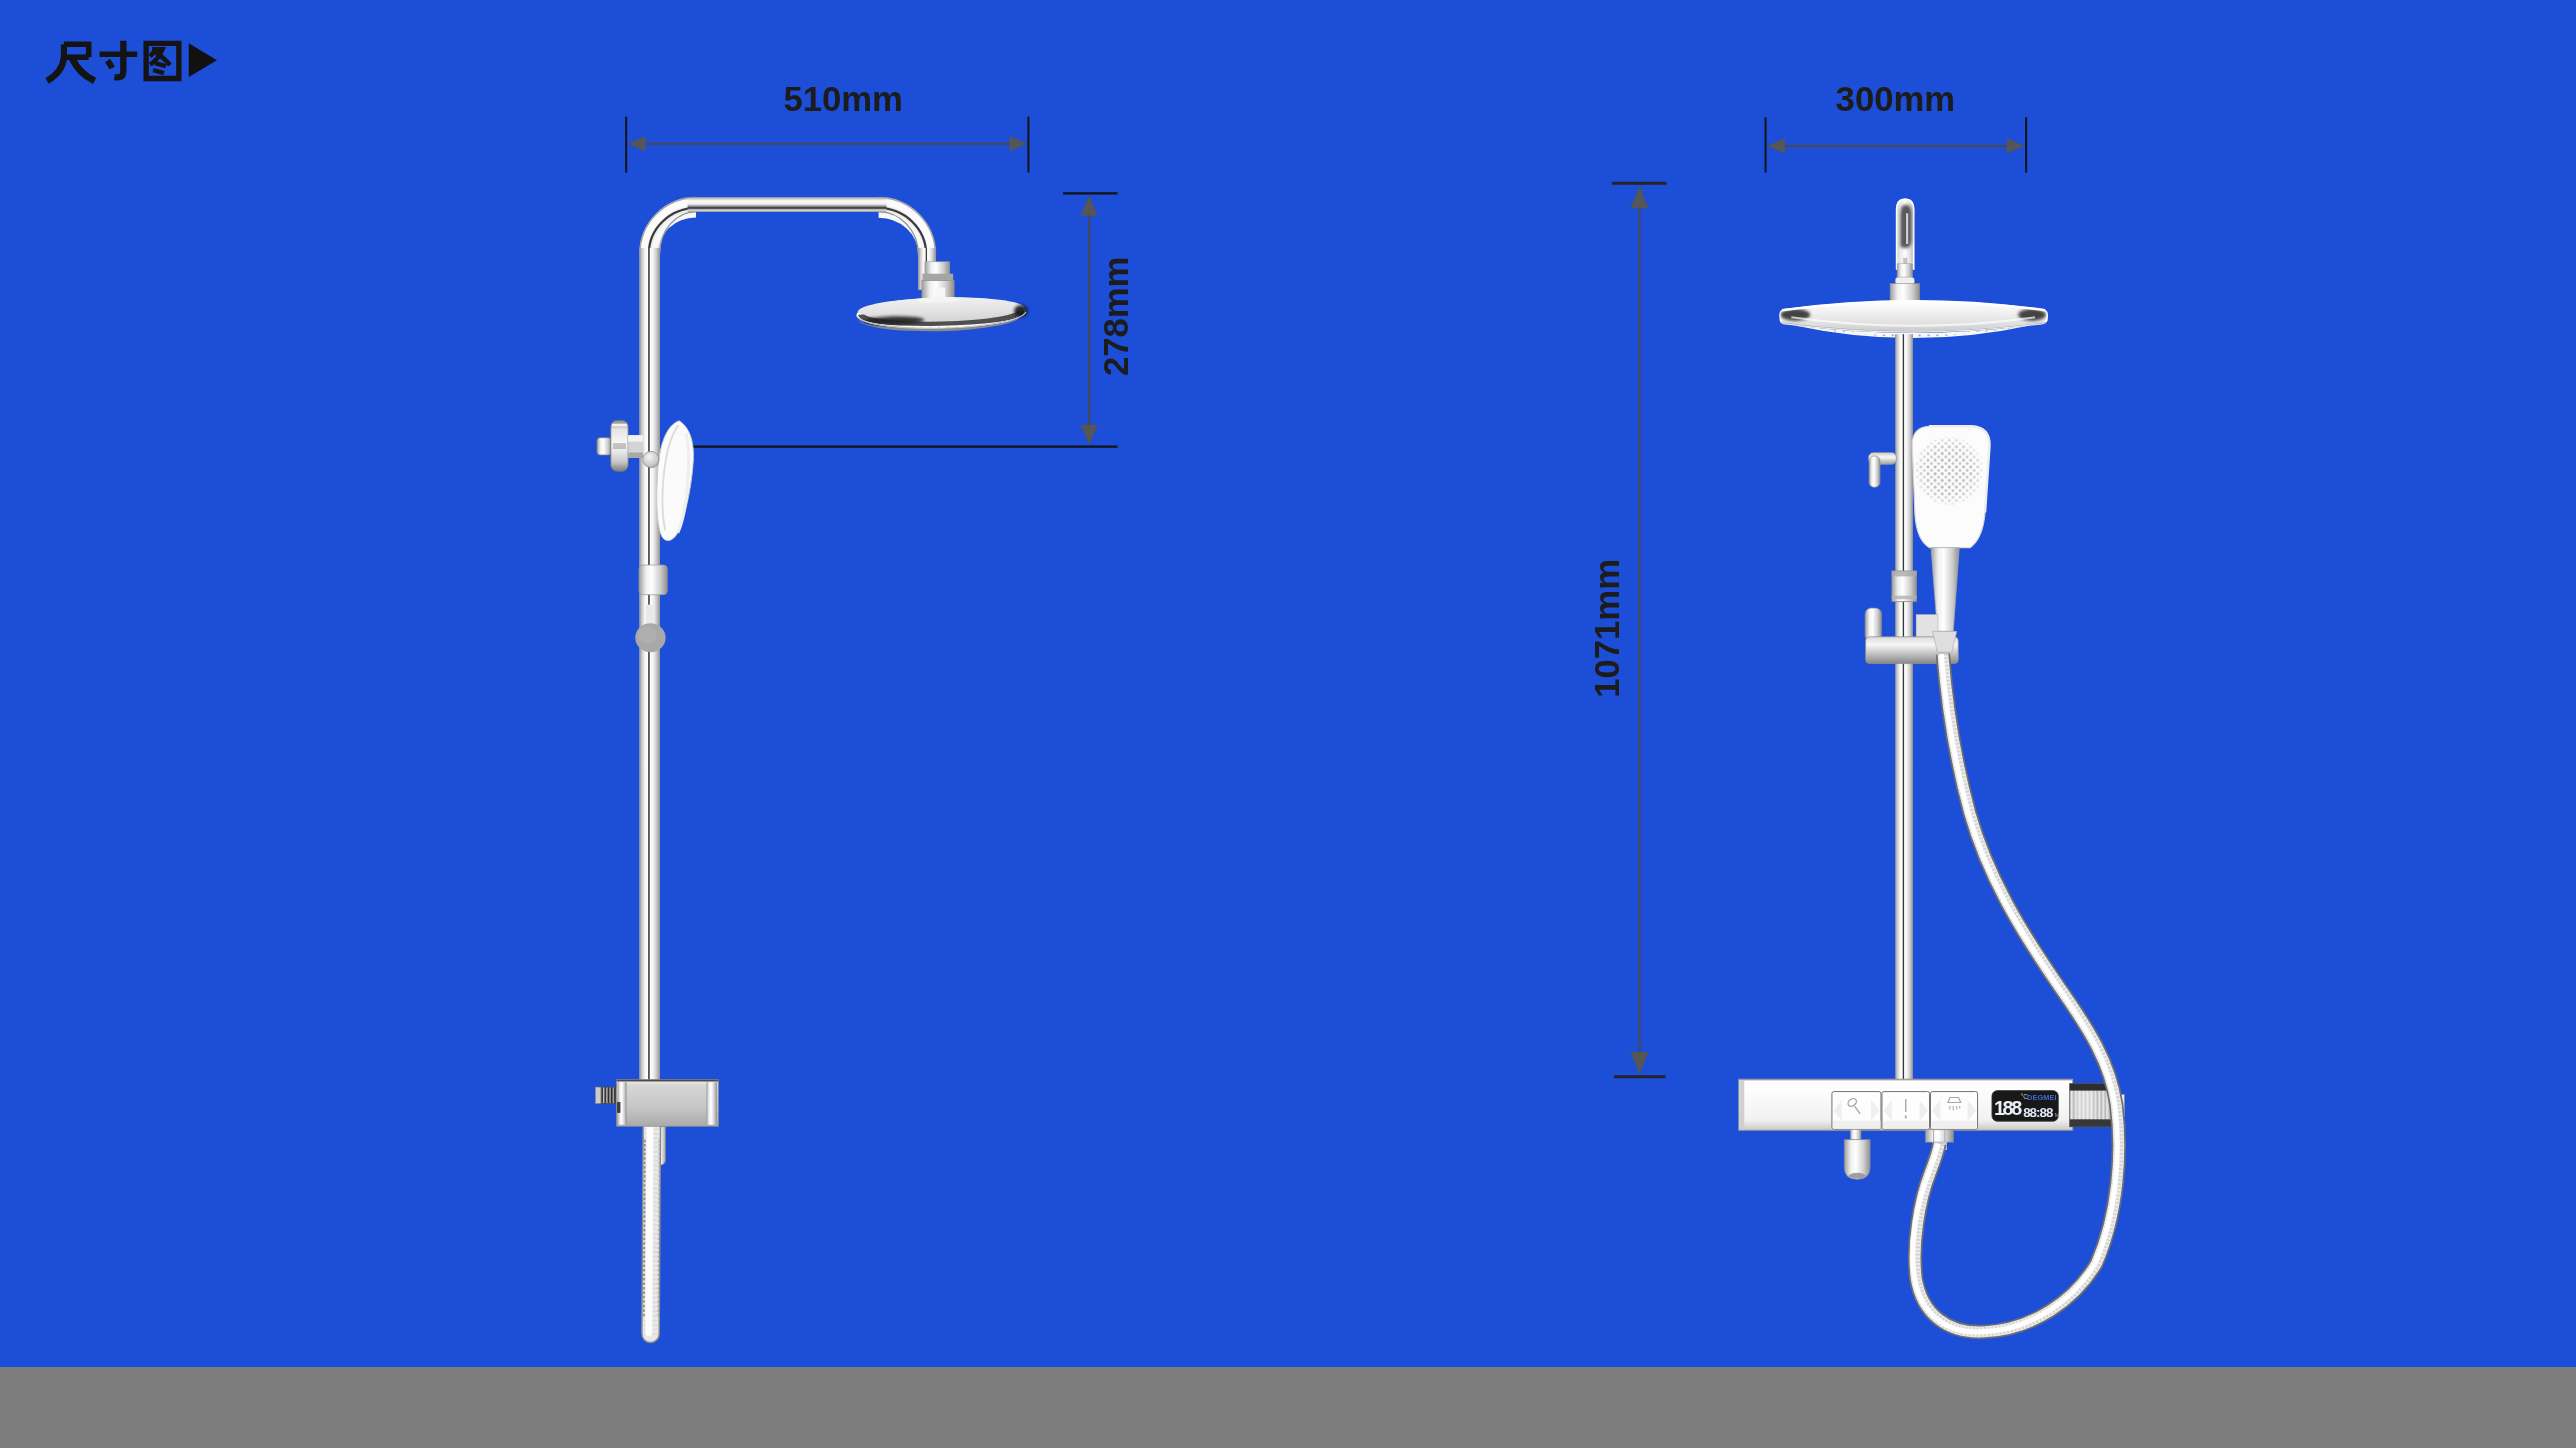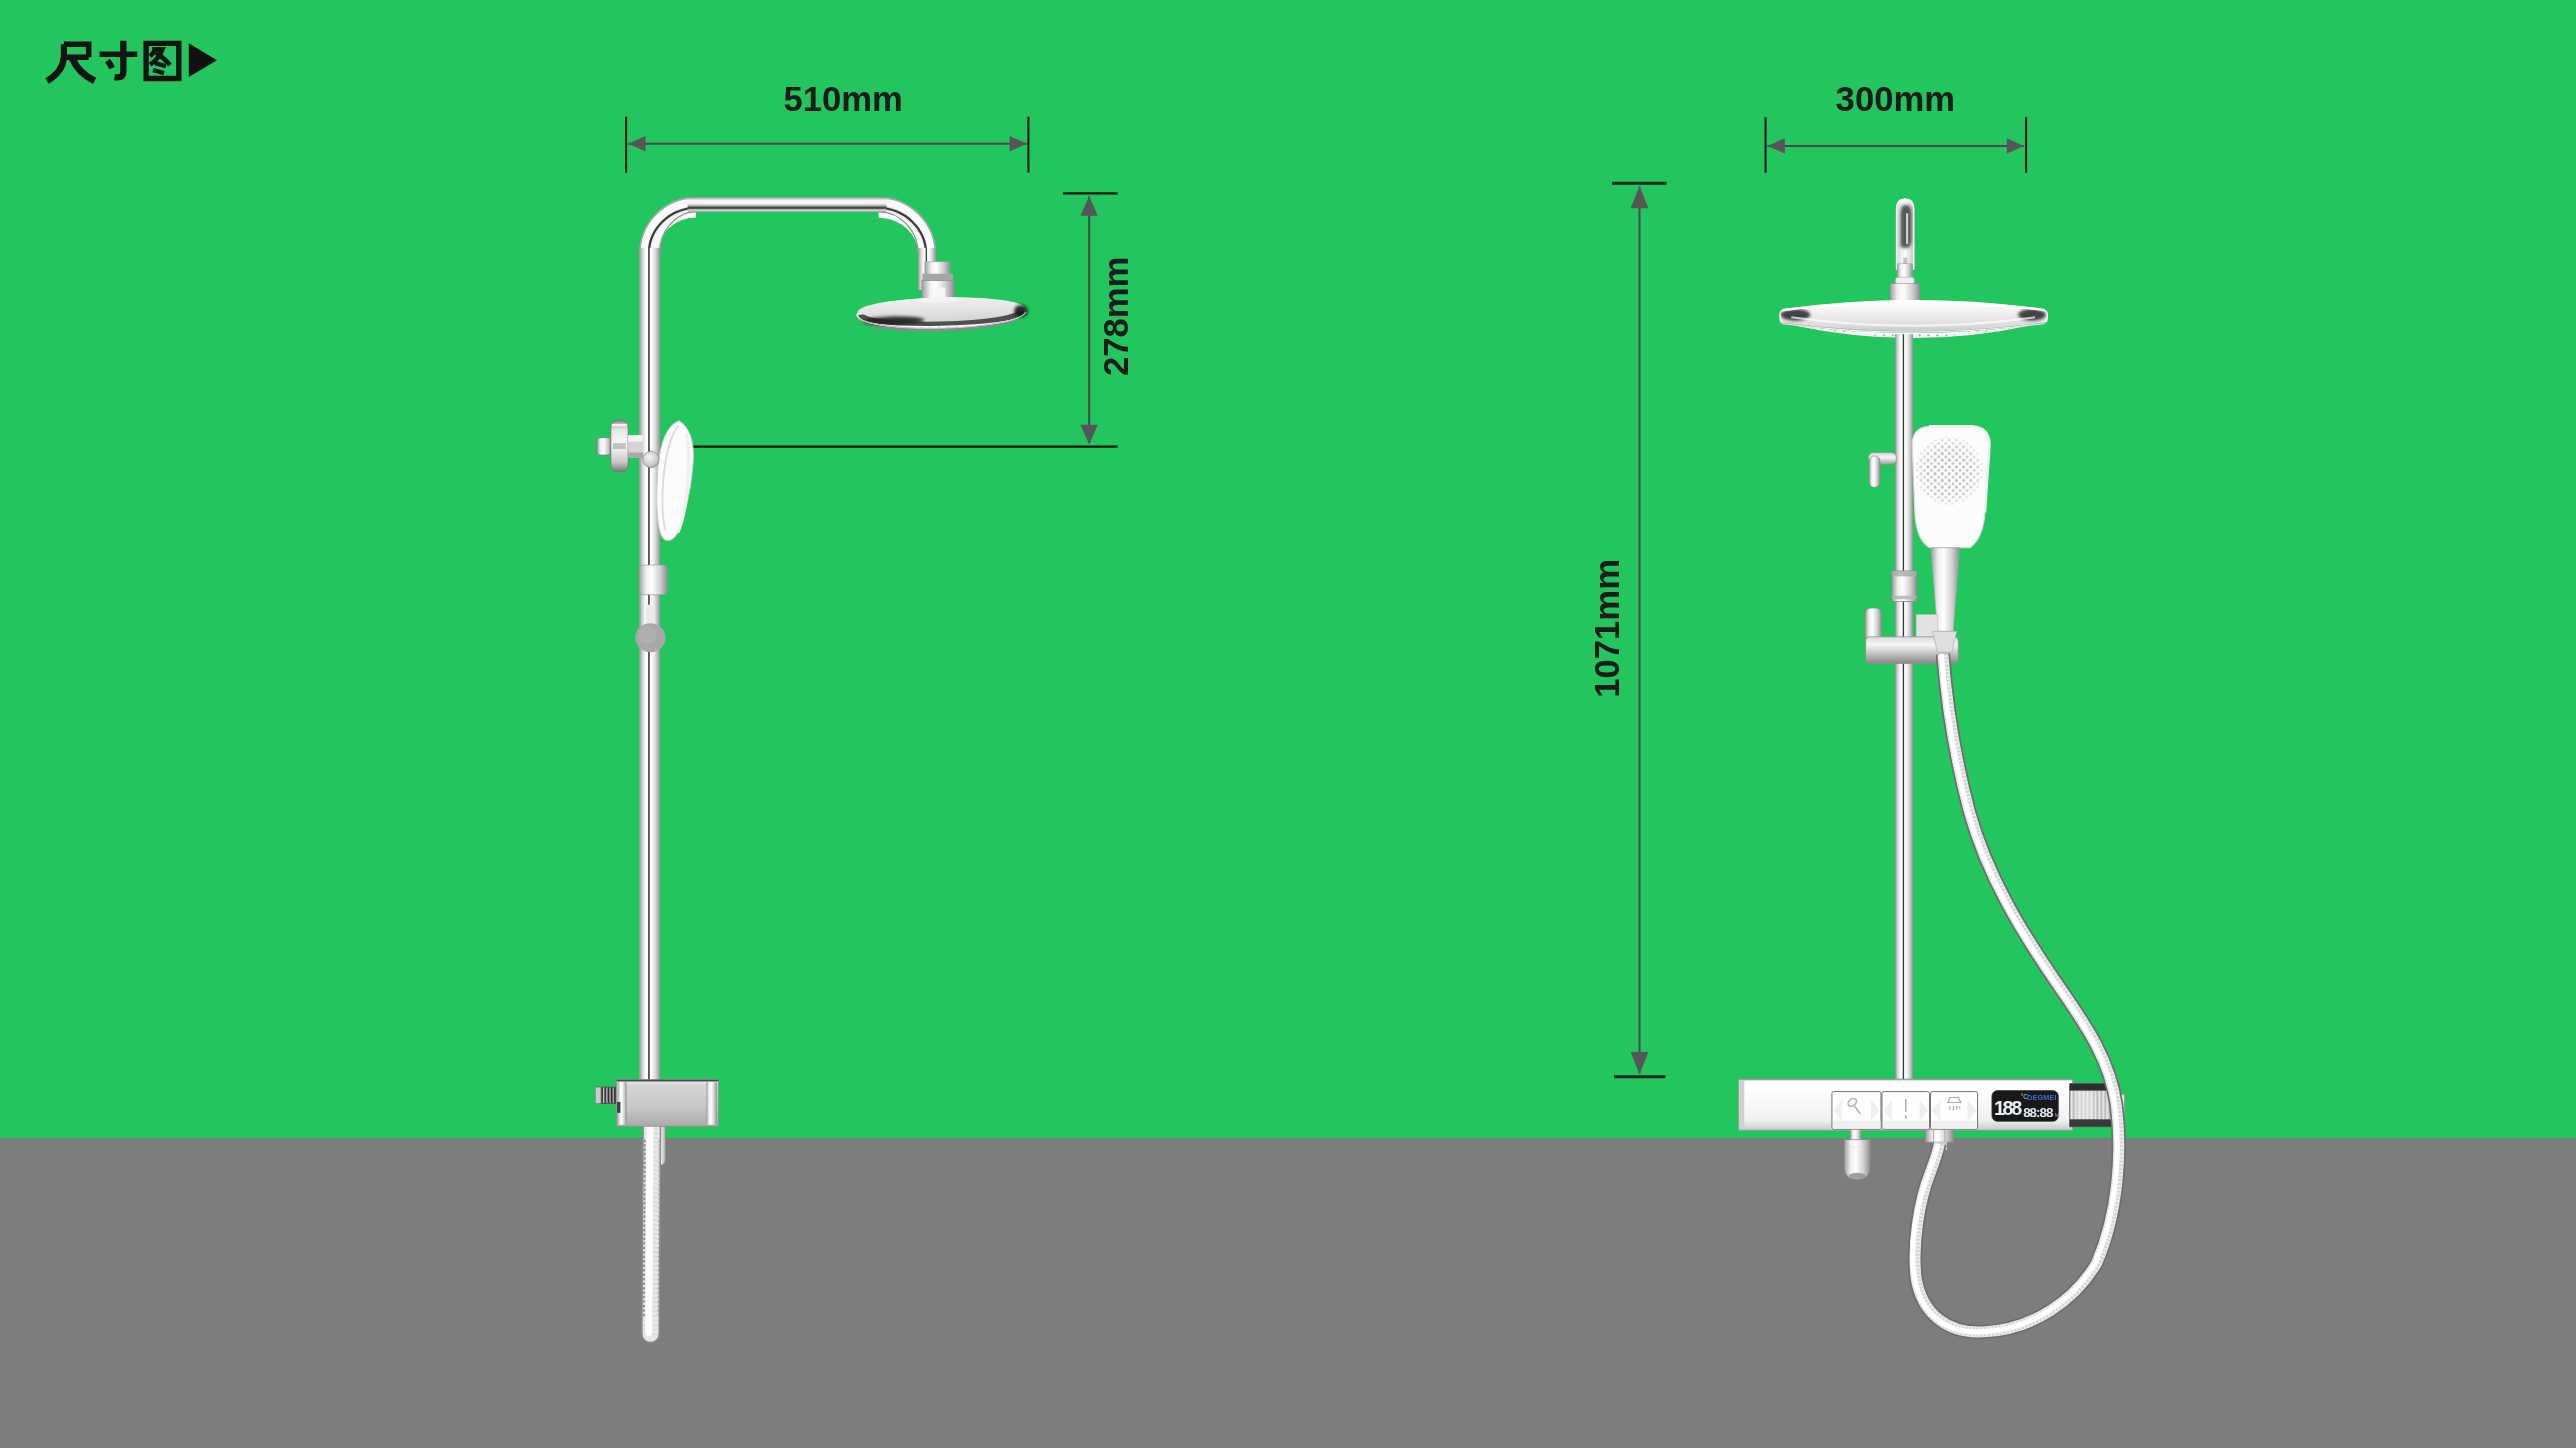--- a/index.html
+++ b/index.html
@@ -1,17 +1,17 @@
 <!DOCTYPE html>
 <html><head>
 <meta charset="utf-8">
 <style>
 html,body{margin:0;padding:0;}
 body{width:2576px;height:1449px;background:#7d7d7d;font-family:"Liberation Sans",sans-serif;overflow:hidden;}
-#stage{position:relative;width:2576px;height:1138px;background:#22c55e;}
+#stage{position:relative;width:2576px;height:1367px;background:#1d4ed8;}
 svg{position:absolute;left:0;top:0;}
 </style>
 </head>
 <body>
 <div id="stage">
 <svg width="2576" height="1449" viewBox="0 0 2600 1462" style="font-family:'Liberation Sans',sans-serif;">
 <defs>
 <linearGradient id="gradPipeH" x1="0" y1="0" x2="1" y2="0">
  <stop offset="0" stop-color="#8e8e8e"></stop>
  <stop offset="0.10" stop-color="#c4c4c4"></stop>

